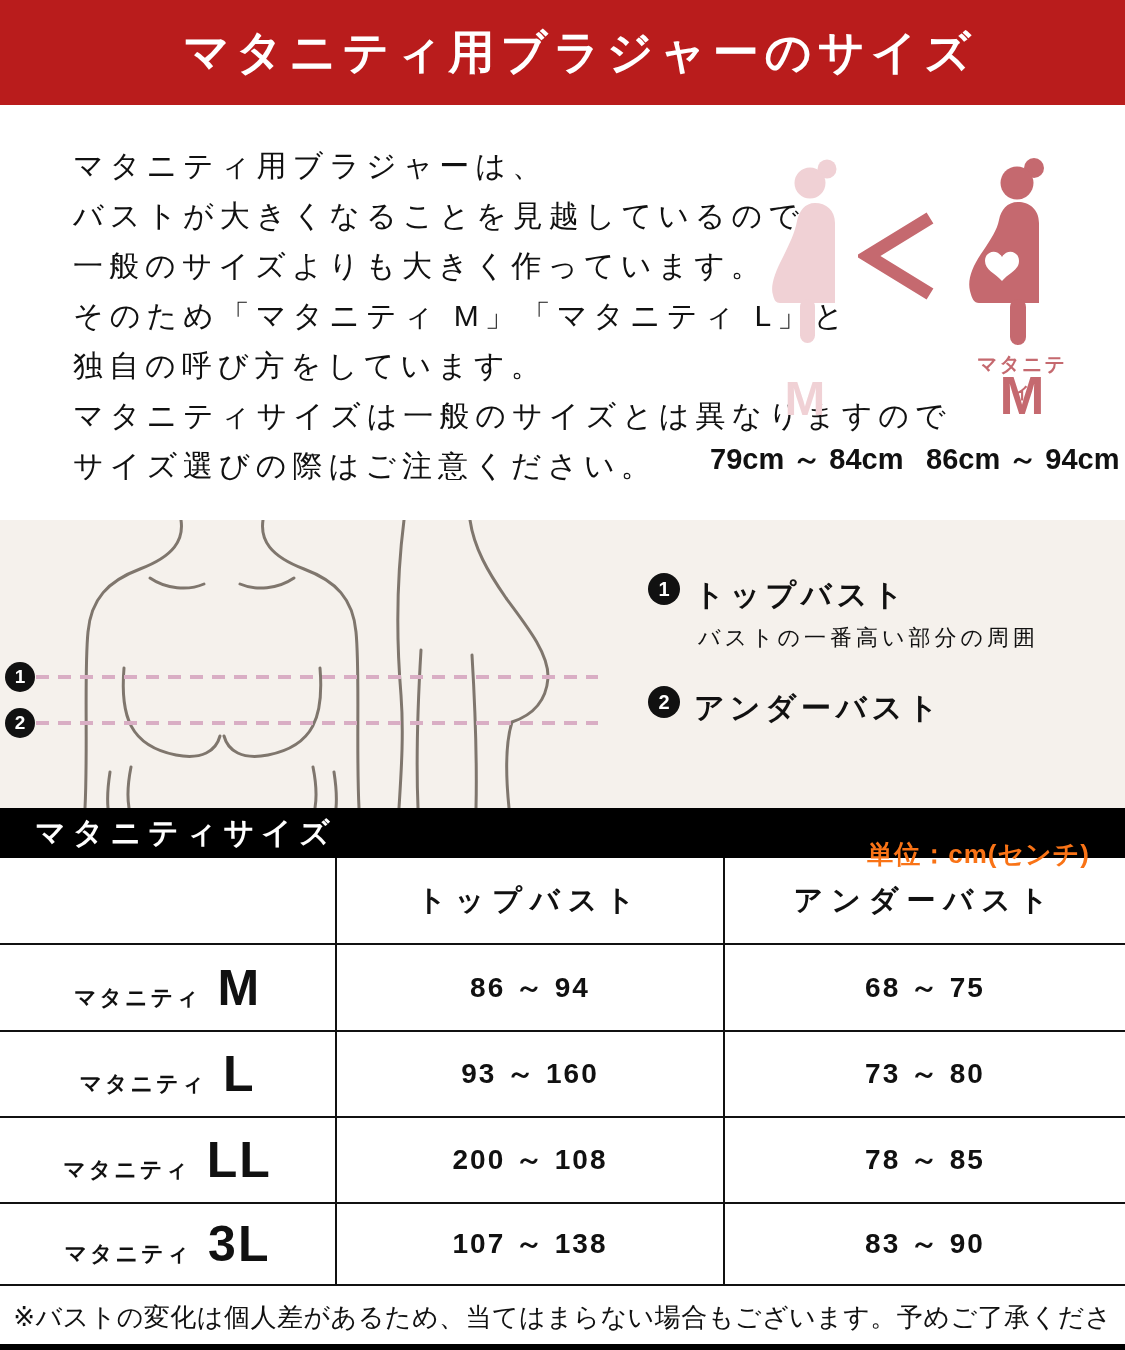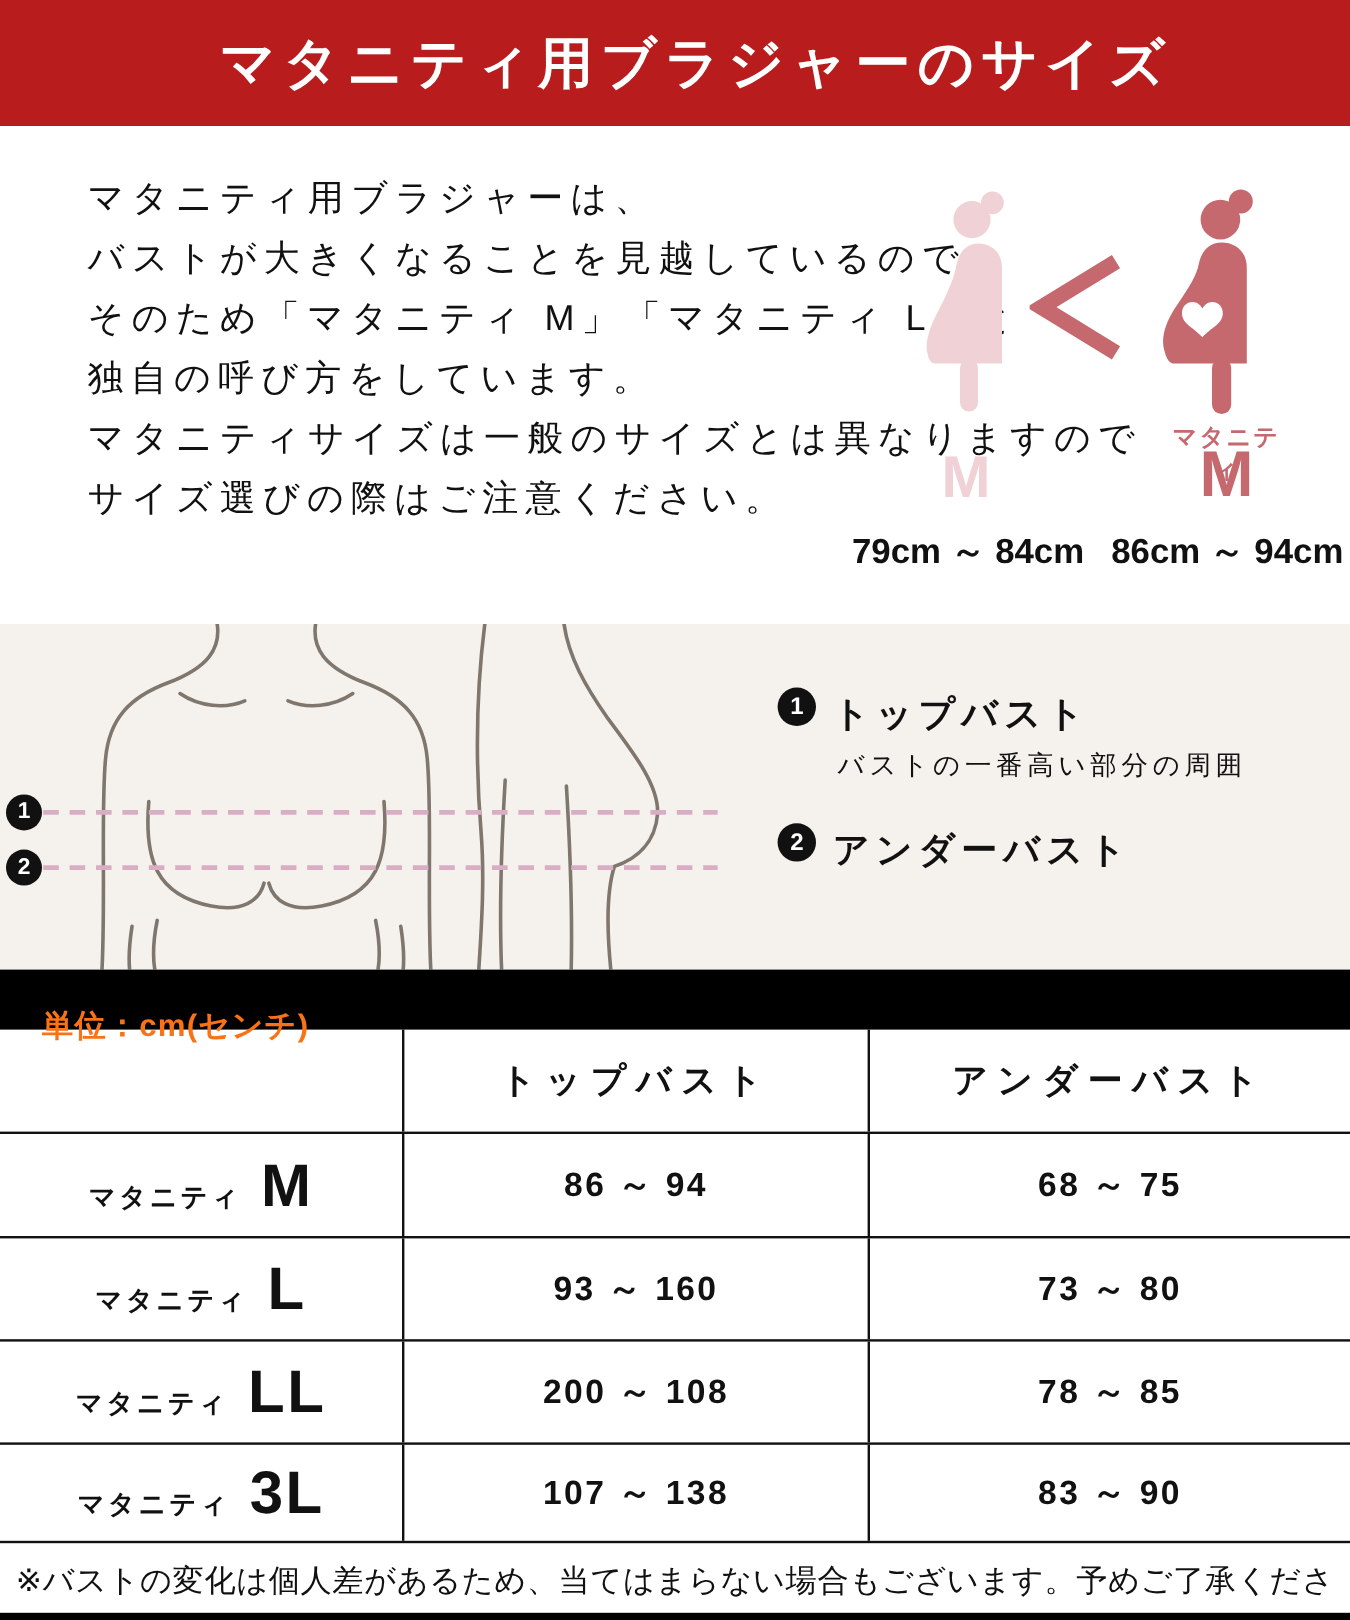--- a/index.html
+++ b/index.html
@@ -74,20 +74,21 @@
 
 <div class="page">
 
   <div class="header-bar">
     <div class="title">マタニティ用ブラジャーのサイズ</div>
   </div>
 
   <div class="intro">
     <div class="line">マタニティ用ブラジャーは、</div>
     <div class="line">バストが大きくなることを見越しているので</div>
+    <div class="line">一般のサイズよりも大きく作っています。</div>
     <div class="line">そのため「マタニティ M」「マタニティ L」と</div>
     <div class="line">独自の呼び方をしています。</div>
     <div class="line">マタニティサイズは一般のサイズとは異なりますので</div>
     <div class="line">サイズ選びの際はご注意ください。</div>
   </div>
 
   <svg class="fig fig-regular" width="90" height="190" viewBox="0 0 90 190">
     <circle cx="72" cy="14" r="9.5" fill="#f0d1d5"></circle>
     <circle cx="55" cy="28" r="15.5" fill="#f0d1d5"></circle>
     <path fill="#f0d1d5" d="M80,148 L80,68 C80,55 71,48 60,48 C50,48 44,56 42,66 C40,78 33,92 27,104 C20,117 15,132 18,140 C19,145 21,148 25,148 Z"></path>
@@ -143,20 +144,21 @@
 
     <div class="num-circle guide-num g1">1</div>
     <div class="guide-title gt1">トップバスト</div>
     <div class="guide-desc gd1">バストの一番高い部分の周囲</div>
 
     <div class="num-circle guide-num g2">2</div>
     <div class="guide-title gt2">アンダーバスト</div>
   </div>
 
   <div class="size-bar">
+    <div class="bar-title">マタニティサイズ</div>
     <div class="unit">単位：cm(センチ)</div>
   </div>
 
   <div class="size-table">
     <div class="trow header">
       <div class="tcell"></div>
       <div class="tcell vline col-head">トップバスト</div>
       <div class="tcell vline col-head">アンダーバスト</div>
     </div>
 

